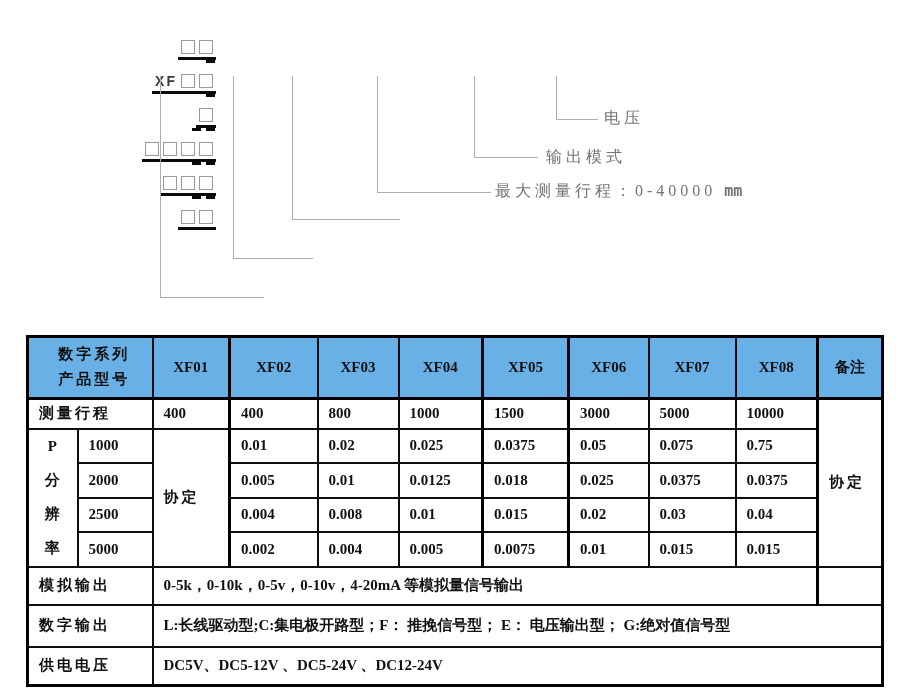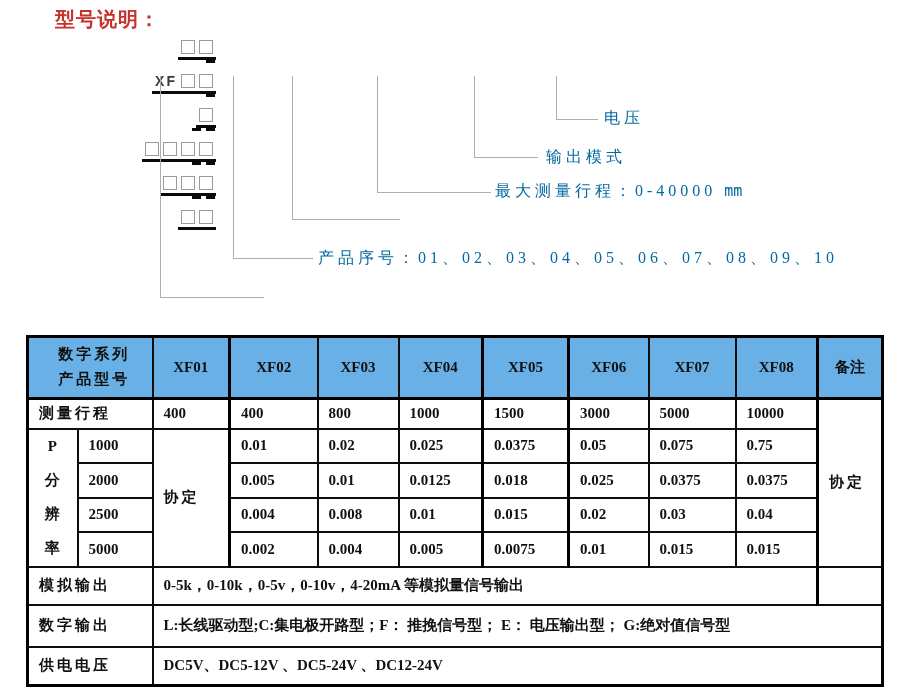--- a/index.html
+++ b/index.html
@@ -37,26 +37,26 @@
   }
   .msep { display:flex; gap:5px; margin:0 3px 11px 3px; }
   .mdash { width:9px; height:3px; background:#0a0a0a; }
 
   
   .vline { position:absolute; width:1px; background:#aeaeae; }
   .hline { position:absolute; height:1px; background:#aeaeae; }
 
   
   .callout {
-    position:absolute; white-space:nowrap; font-size:16px; color:#0369a1;
+    position:absolute; white-space:nowrap; font-size:16px; color:#737373;
     letter-spacing:4px; line-height:18px;
   }
   .callout .unit {
     font-family:"DejaVu Sans Mono","Liberation Mono",monospace;
-    font-weight:normal; letter-spacing:0; font-size:15px;padding-left:8px;
+    font-weight:bold; letter-spacing:0; font-size:15px;padding-left:8px;
   }
 
   
   table.spec {
     position:absolute; left:26px; top:335px;
     border-collapse:collapse; table-layout:fixed; width:857px;
     font-size:15px; font-weight:bold; color:#111;
   }
   table.spec { border:3px solid #000; }
   table.spec td, table.spec th {
@@ -79,21 +79,20 @@
   .thickL { border-left:3px solid #000 !important; }
   .pcol-inner div {
     height:34px; display:flex; align-items:center; padding-left:2px;
   }
 </style>
 </head>
 <body>
 
 <div class="stage">
 
-  <div class="page-title">型号说明：</div>
 
   <div class="model-line">
     <span class="mgroup">
         <span class="mbox"></span>
         <span class="mbox"></span>
       </span>
     <span class="msep">
         <span class="mdash"></span>
       </span>
     <span class="mgroup">
@@ -155,23 +154,20 @@
   <div class="hline" style="left:556px; top:119px; width:42px;"></div>
 
   <div class="callout" style="left:604px; top:109px;">
     <span>电压</span>
   </div>
   <div class="callout" style="left:546px; top:148px;">
     <span>输出模式</span>
   </div>
   <div class="callout" style="left:495px; top:182px;">
     <span>最大测量行程：0-40000</span><span class="unit">mm</span>
-  </div>
-  <div class="callout" style="left:318px; top:249px;">
-    <span>产品序号：01、02、03、04、05、06、07、08、09、10</span>
   </div>
 
   <table class="spec">
     <colgroup>
       <col style="width:50px">
         <col style="width:75px">
       <col style="width:77px">
         <col style="width:88px">
         <col style="width:81px">
         <col style="width:84px">

